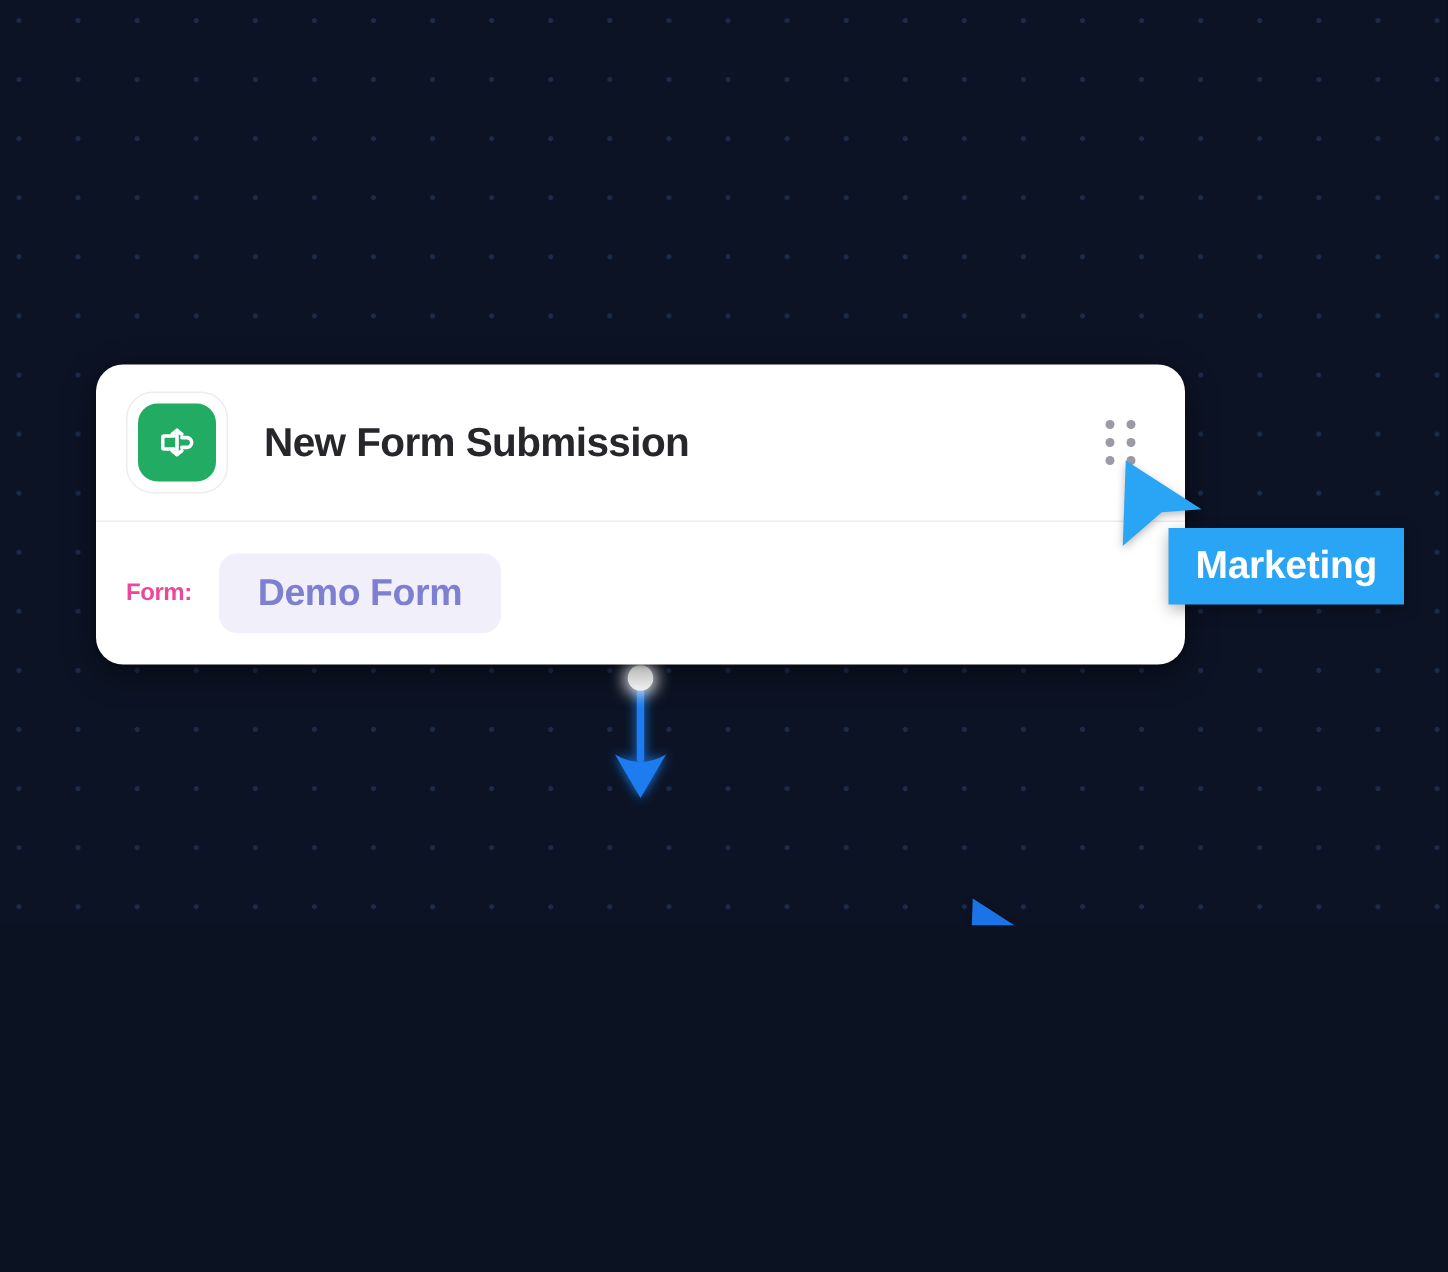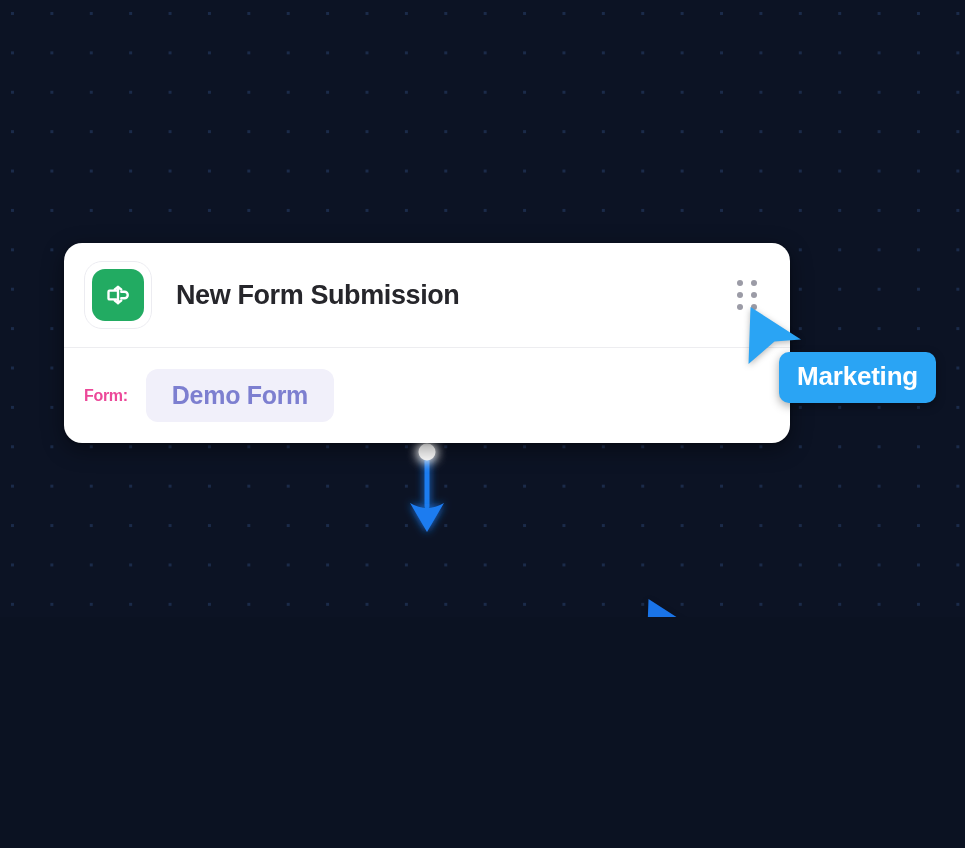--- a/index.html
+++ b/index.html
@@ -127,21 +127,21 @@
   }
 
   
   .cursor {
     position: absolute;
     pointer-events: none;
   }
   .cursor svg { display: block; filter: drop-shadow(0 2px 3px rgba(0,0,0,0.28)); }
   .cursor-label {
     position: absolute;
-    border-radius: 10px;
+    border-radius: 0;
     padding: 9px 18px 11px;
     font-size: 26px;
     font-weight: 600;
     letter-spacing: -0.2px;
     color: #ffffff;
     white-space: nowrap;
     box-shadow: 0 3px 10px rgba(0,0,0,0.35);
   }
   #cursor-marketing { left: 745px; top: 303px; }
   #label-marketing  { left: 779px; top: 352px; background: #2aa4f4; }

